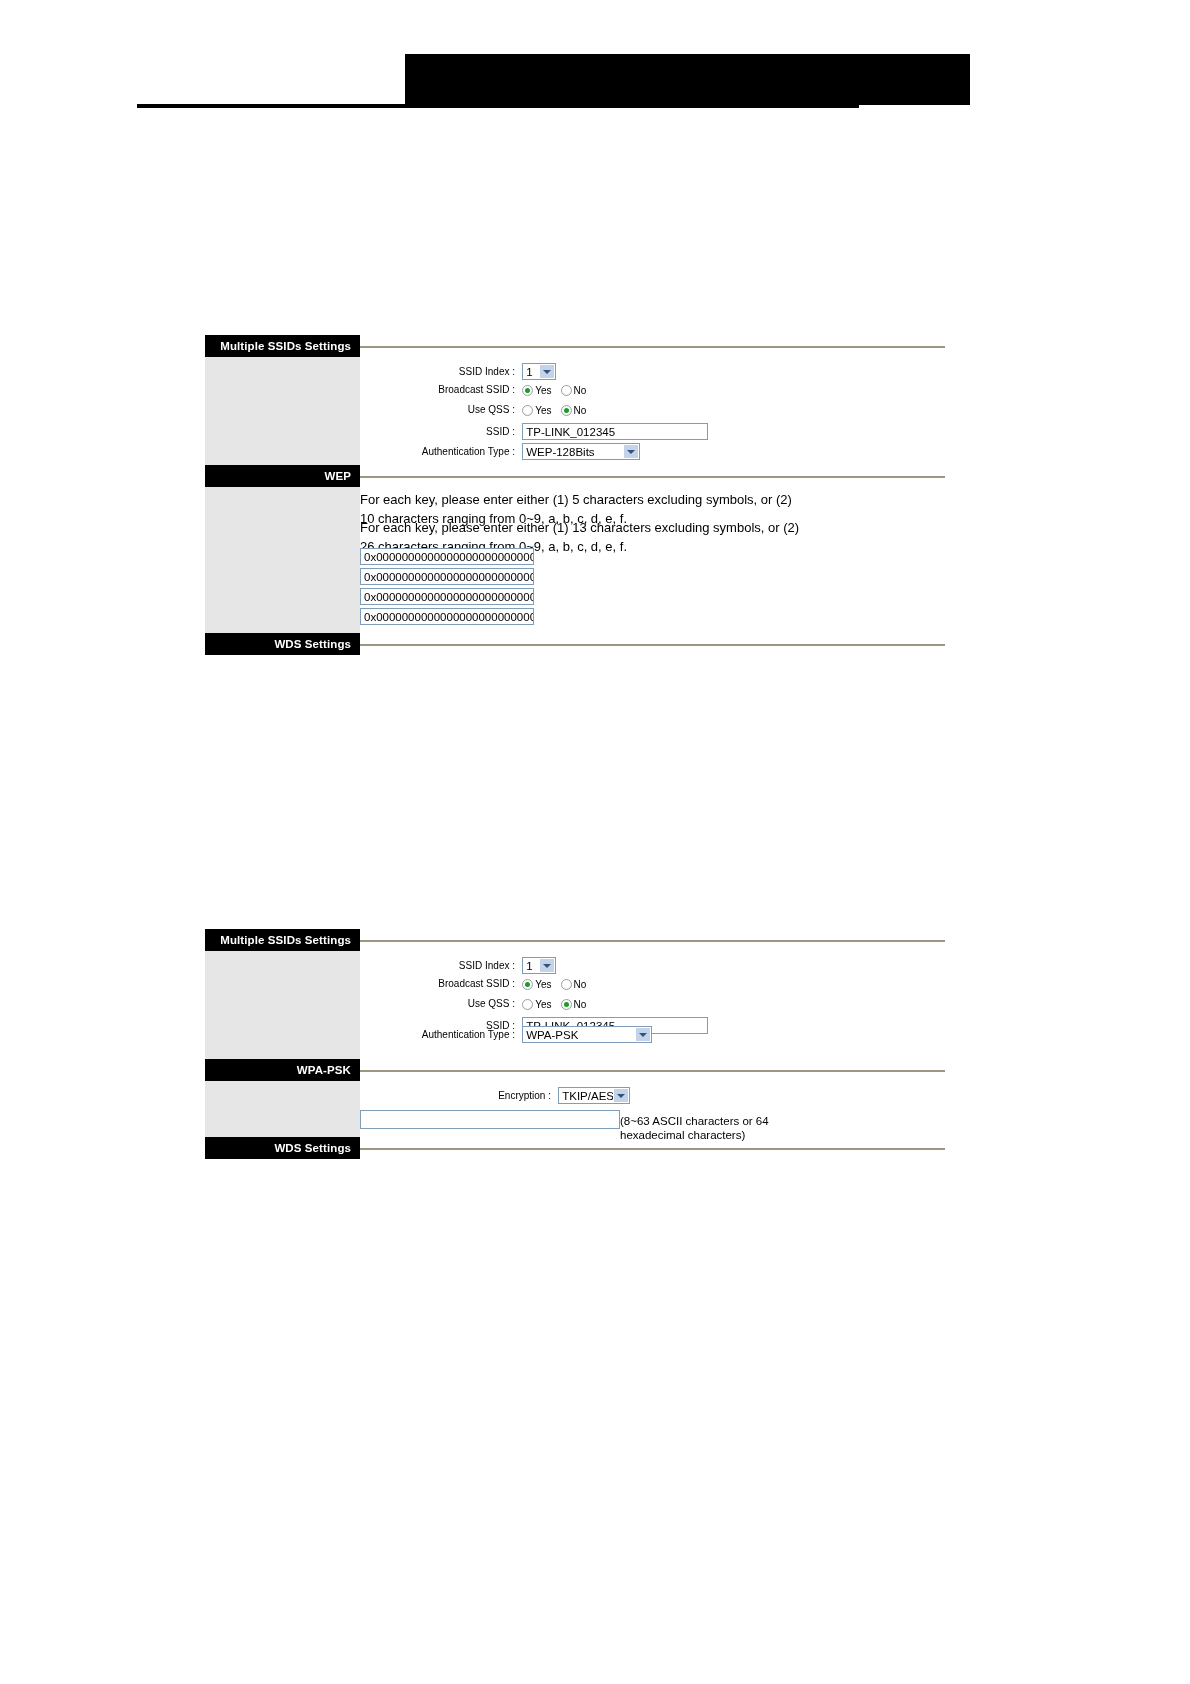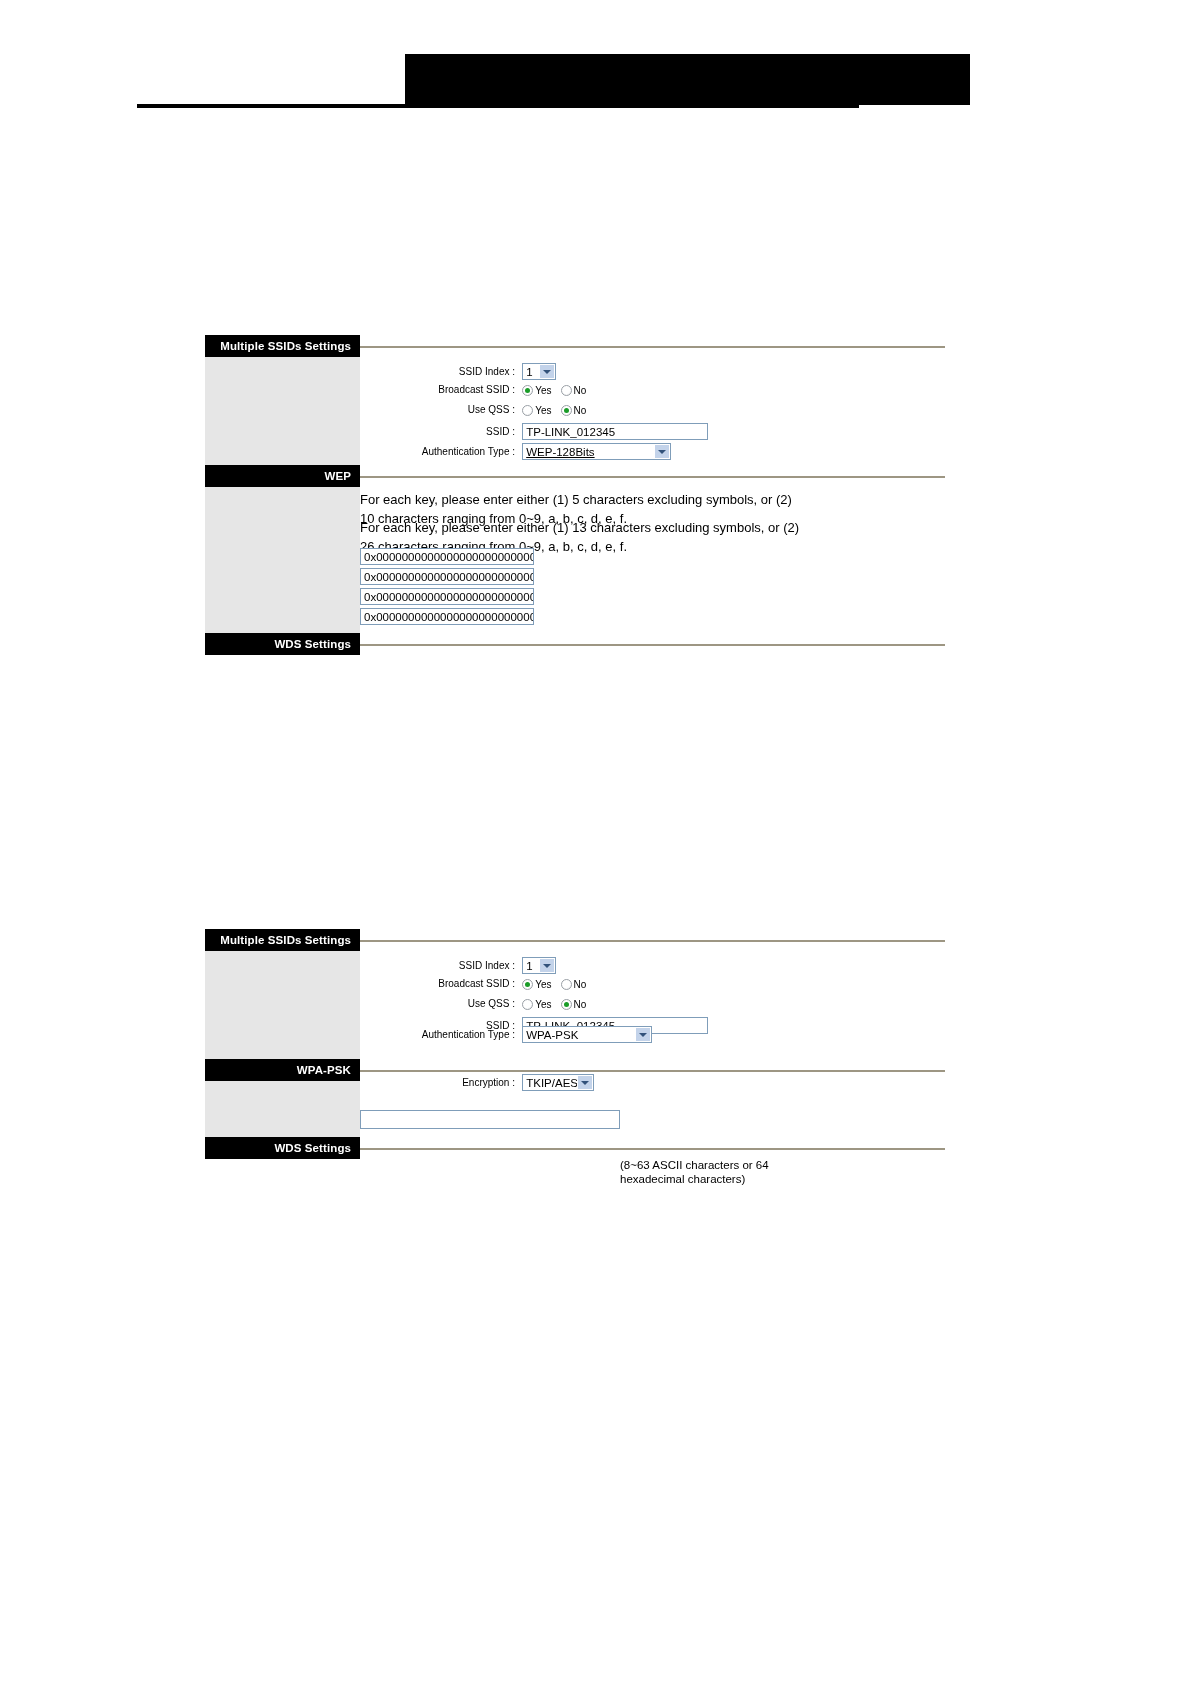--- a/index.html
+++ b/index.html
@@ -237,21 +237,21 @@
     </span>
   </div>
 
   <div class="field-row" style="top:88px;">
     <span class="lbl" style="width:155px;">SSID :</span>
     <span class="textbox ctl" style="width:186px;">TP-LINK_012345</span>
   </div>
 
   <div class="field-row" style="top:108px;">
     <span class="lbl" style="width:155px;">Authentication Type :</span>
-    <span class="select ctl" style="width:149px;text-decoration:underline;">
+    <span class="select ctl" style="width:118px;">
       <span>WEP-128Bits</span>
       <span class="arrow"></span>
     </span>
   </div>
 
   <div class="section-bar" style="top:130px;">WEP</div>
   <div class="section-line" style="top:141px;"></div>
 
   <div style="position:absolute; left:155px; top:155px; width:585px;">
     <span class="lbl" style="position:absolute; left:-155px; top:8px; width:155px;">WEP 64-bits :</span>
@@ -338,29 +338,29 @@
     <span class="lbl" style="width:155px;">Authentication Type :</span>
     <span class="select ctl" style="width:130px;">
       <span>WPA-PSK</span>
       <span class="arrow"></span>
     </span>
   </div>
 
   <div class="section-bar" style="top:130px;">WPA-PSK</div>
   <div class="section-line" style="top:141px;"></div>
 
-  <div class="field-row" style="top:145px;">
+  <div class="field-row" style="top:158px;padding-left:36px;">
     <span class="lbl" style="width:155px;">Encryption :</span>
     <span class="select ctl" style="width:72px;">
       <span>TKIP/AES</span>
       <span class="arrow"></span>
     </span>
   </div>
 
   <div style="position:absolute; left:155px; top:181px; width:585px;">
     <span class="lbl" style="position:absolute; left:-155px; top:7px; width:155px;">Pre-Shared Key :</span>
     <span class="textbox" style="position:absolute; left:0px; top:0px; width:260px; height:19px;"></span>
-    <div class="note-inline" style="position:absolute; left:260px; top:5px; width:160px;margin-top:44px;">(8~63 ASCII characters or 64 hexadecimal characters)</div>
+    <div class="note-inline" style="position:absolute; left:260px; top:5px; width:160px;">(8~63 ASCII characters or 64 hexadecimal characters)</div>
   </div>
 
   <div class="section-bar" style="top:208px;">WDS Settings</div>
   <div class="section-line" style="top:219px;"></div>
 </div>
 
 </body></html>

